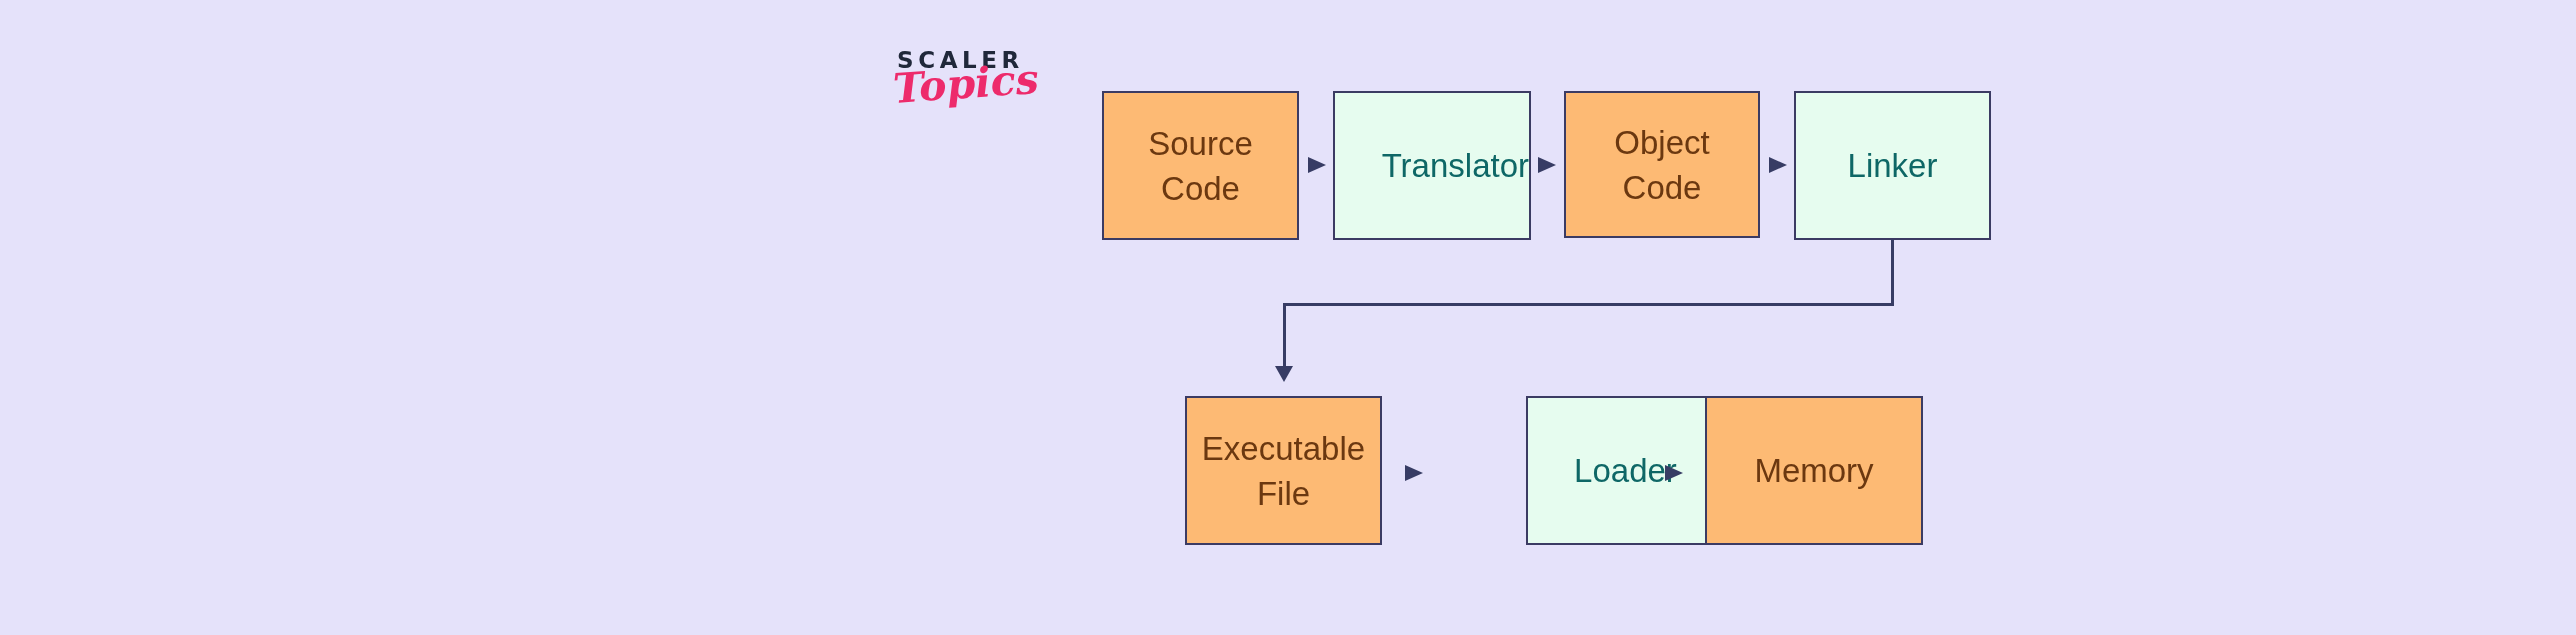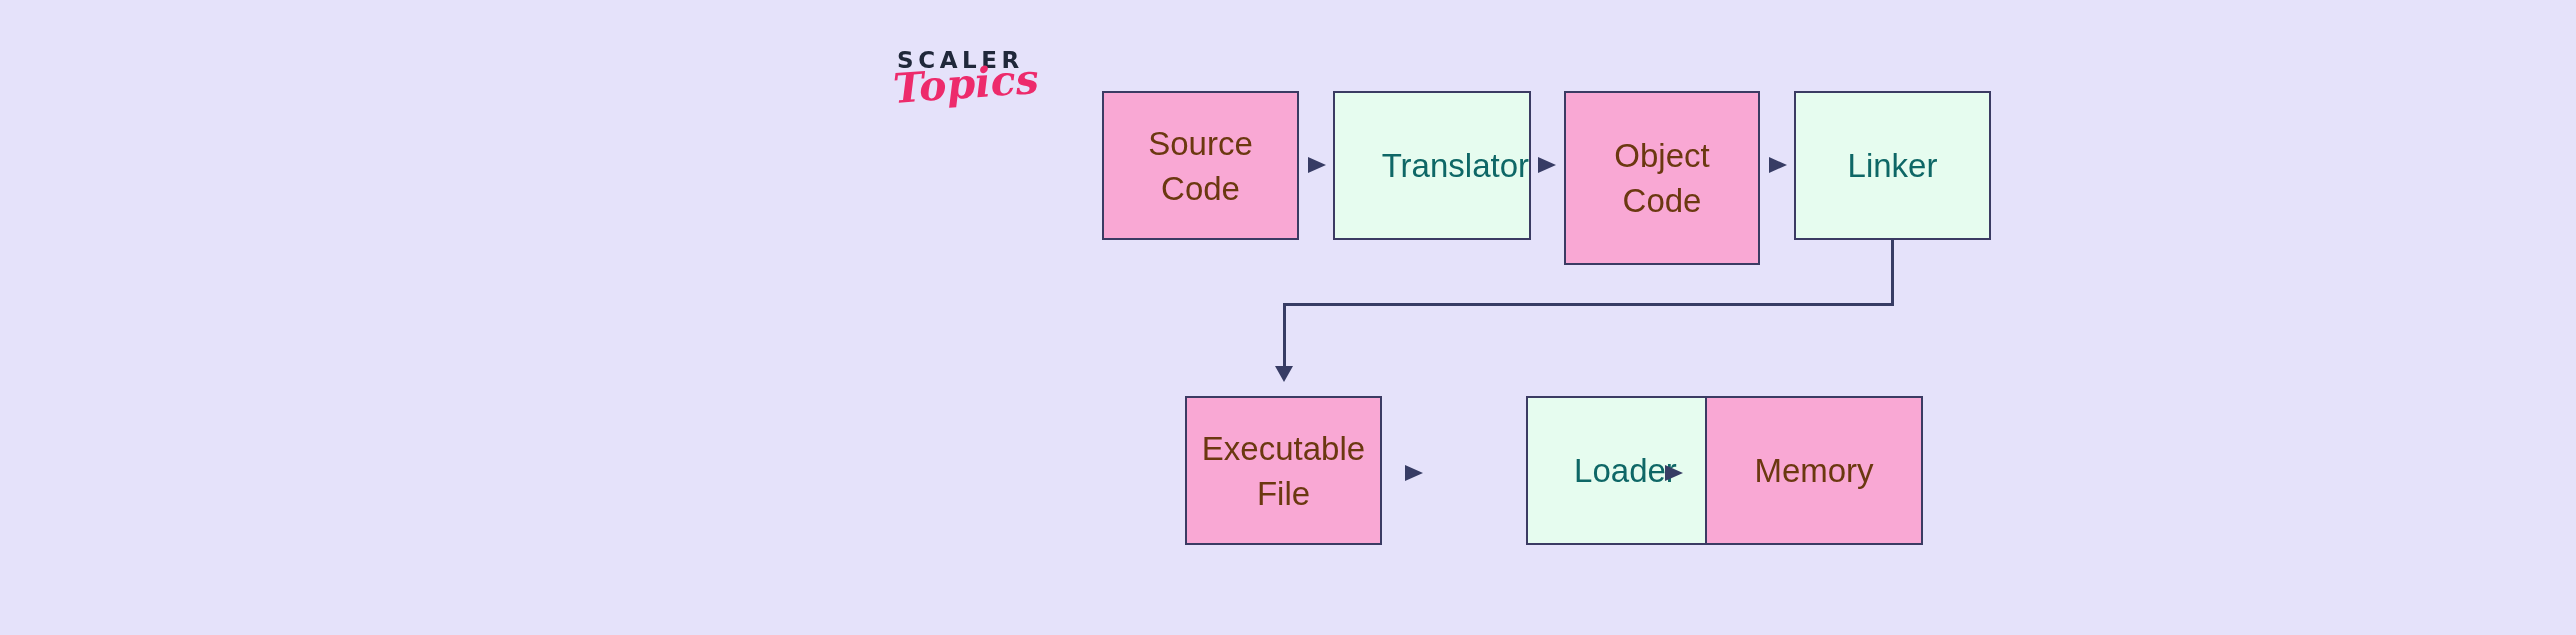--- a/index.html
+++ b/index.html
@@ -31,28 +31,28 @@
   
   .box{
     position:absolute;
     box-sizing:border-box;
     border:2.6px solid #3B3B63;
     display:flex;flex-direction:column;
     align-items:center;justify-content:center;
     text-align:center;
     font-size:33px;line-height:45px;
   }
-  .box.cream{background:#f9a8d4;color:#6B3810;}
+  .box.cream{background:#fdba74;color:#6B3810;}
   .box.mint{background:#E6FCEF;color:#0E6766;}
   .box .line{display:block;}
 
   
   .b-source    {left:1102px;top:91px;width:197px;height:149px;}
   .b-translator{left:1333px;top:91px;width:198px;height:149px;align-items:flex-end;}
-  .b-object    {left:1564px;top:91px;width:196px;height:174px;}
+  .b-object    {left:1564px;top:91px;width:196px;height:147px;}
   .b-linker    {left:1794px;top:91px;width:197px;height:149px;}
   
   .b-exec   {left:1185px;top:396px;width:197px;height:149px;}
   .b-loader {left:1526px;top:396px;width:199px;height:149px;}
   .b-memory {left:1705px;top:396px;width:218px;height:149px;}
 
   
   .arrow-right{
     position:absolute;width:0;height:0;
     border-top:8.8px solid transparent;

